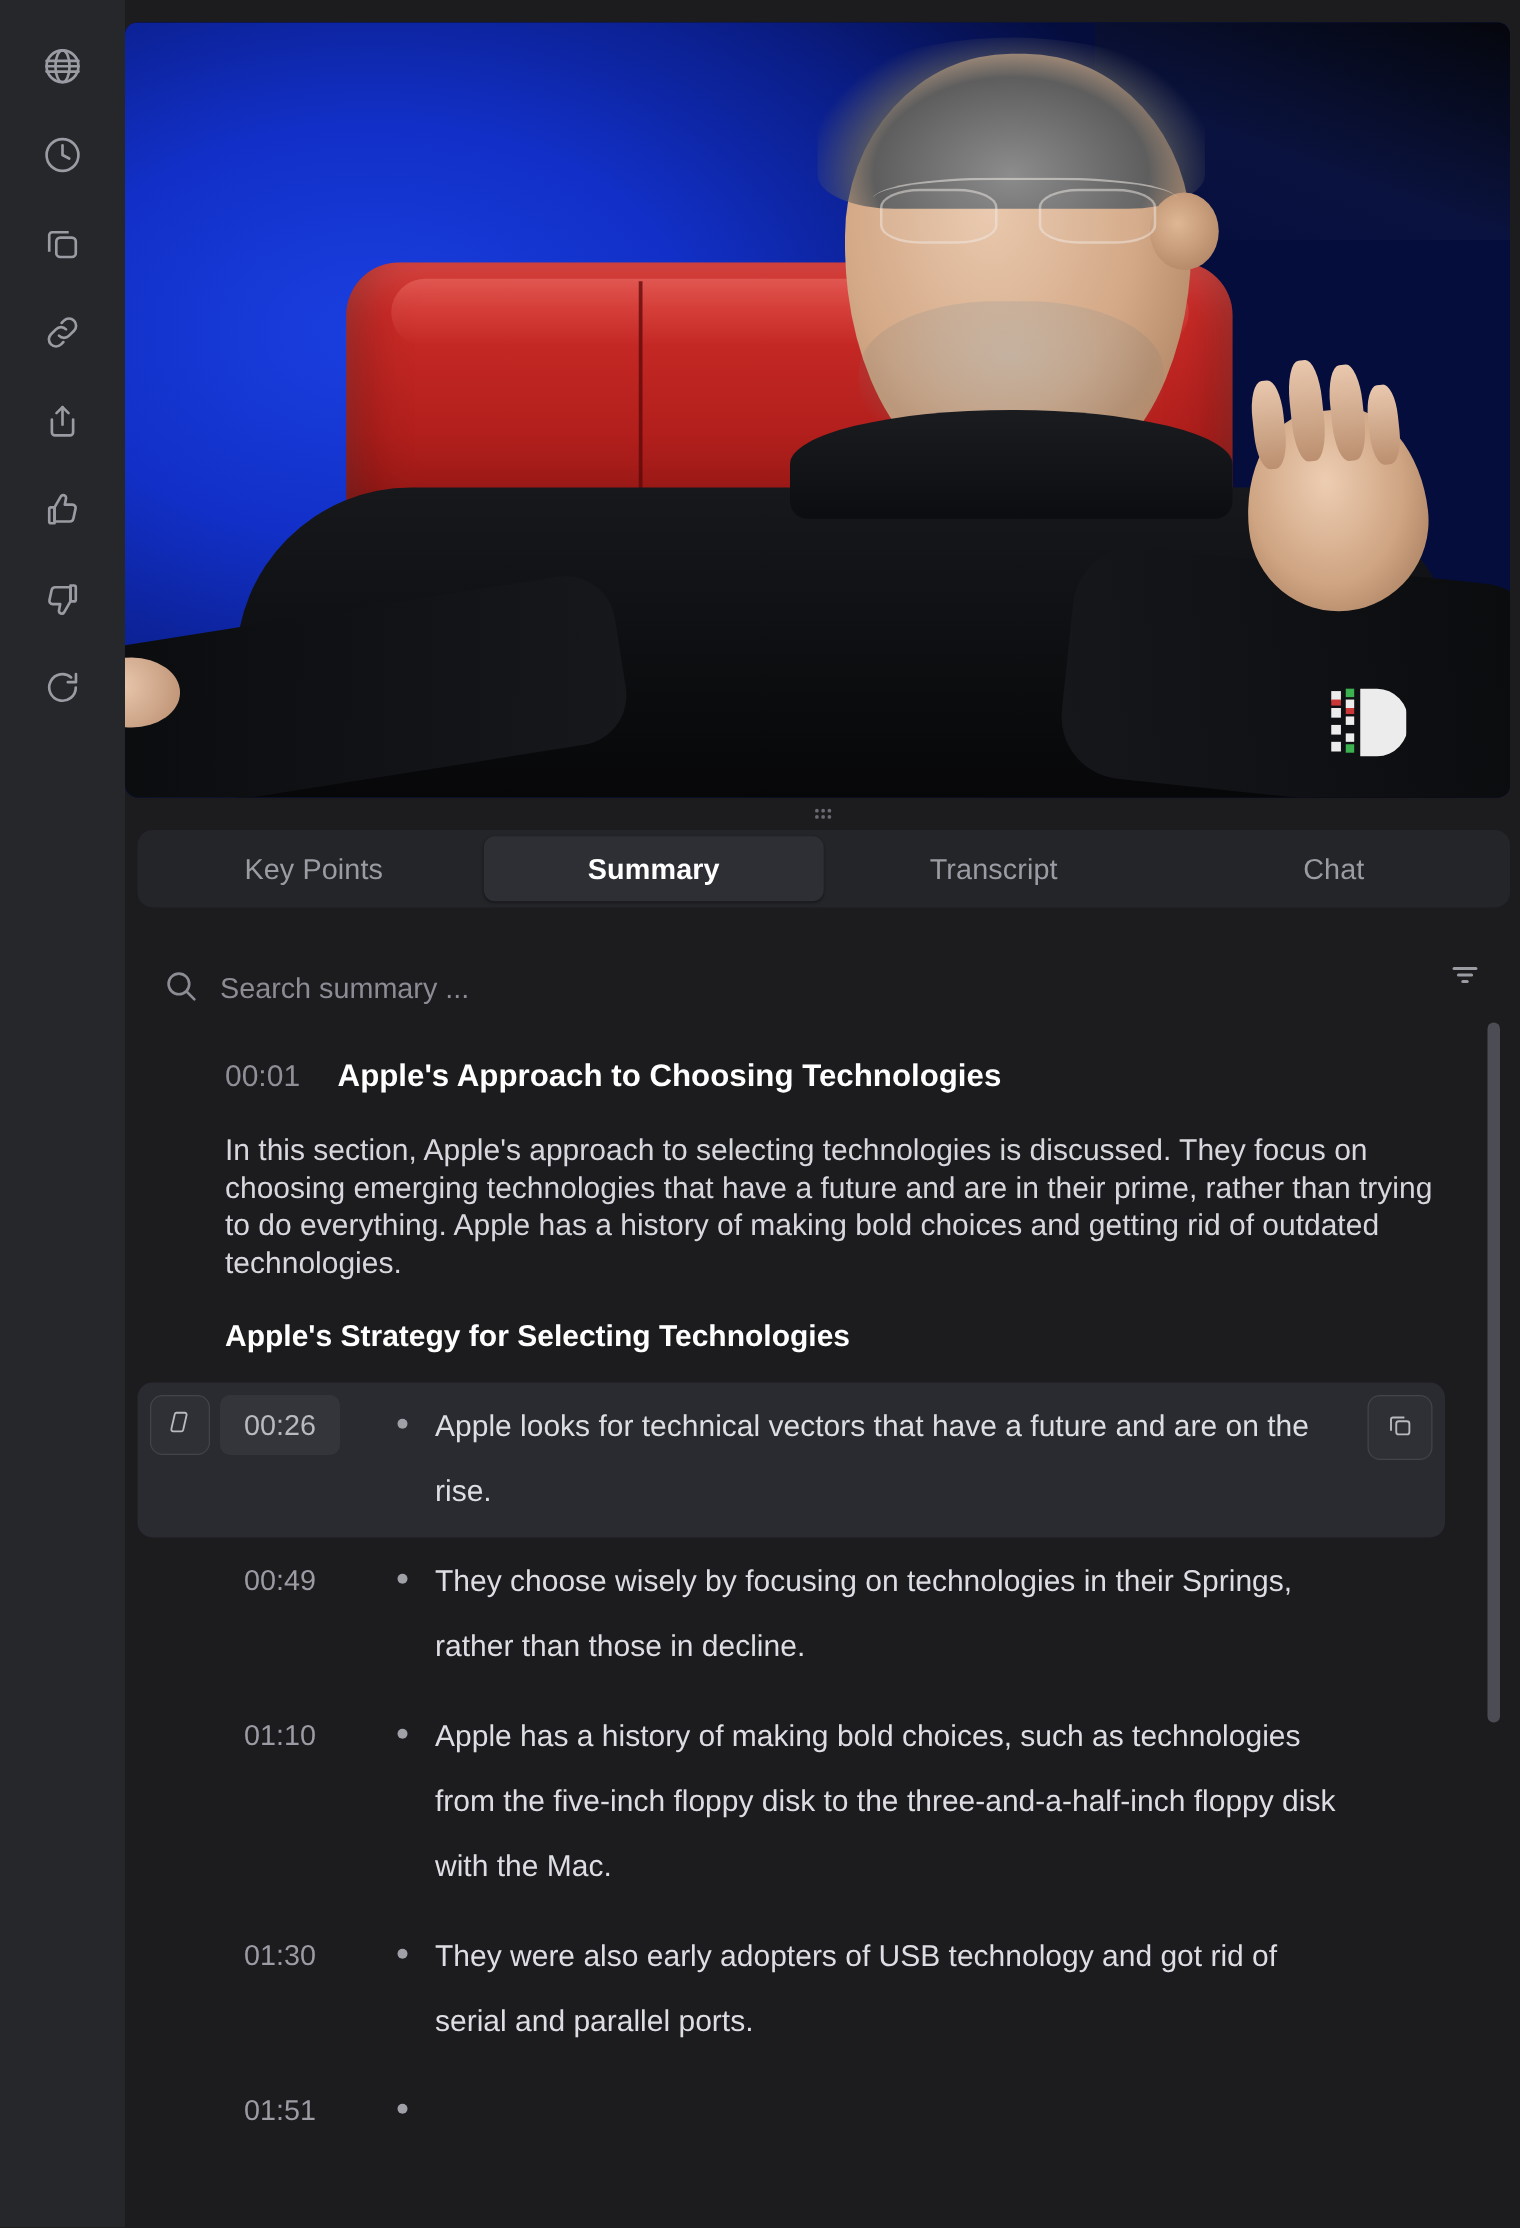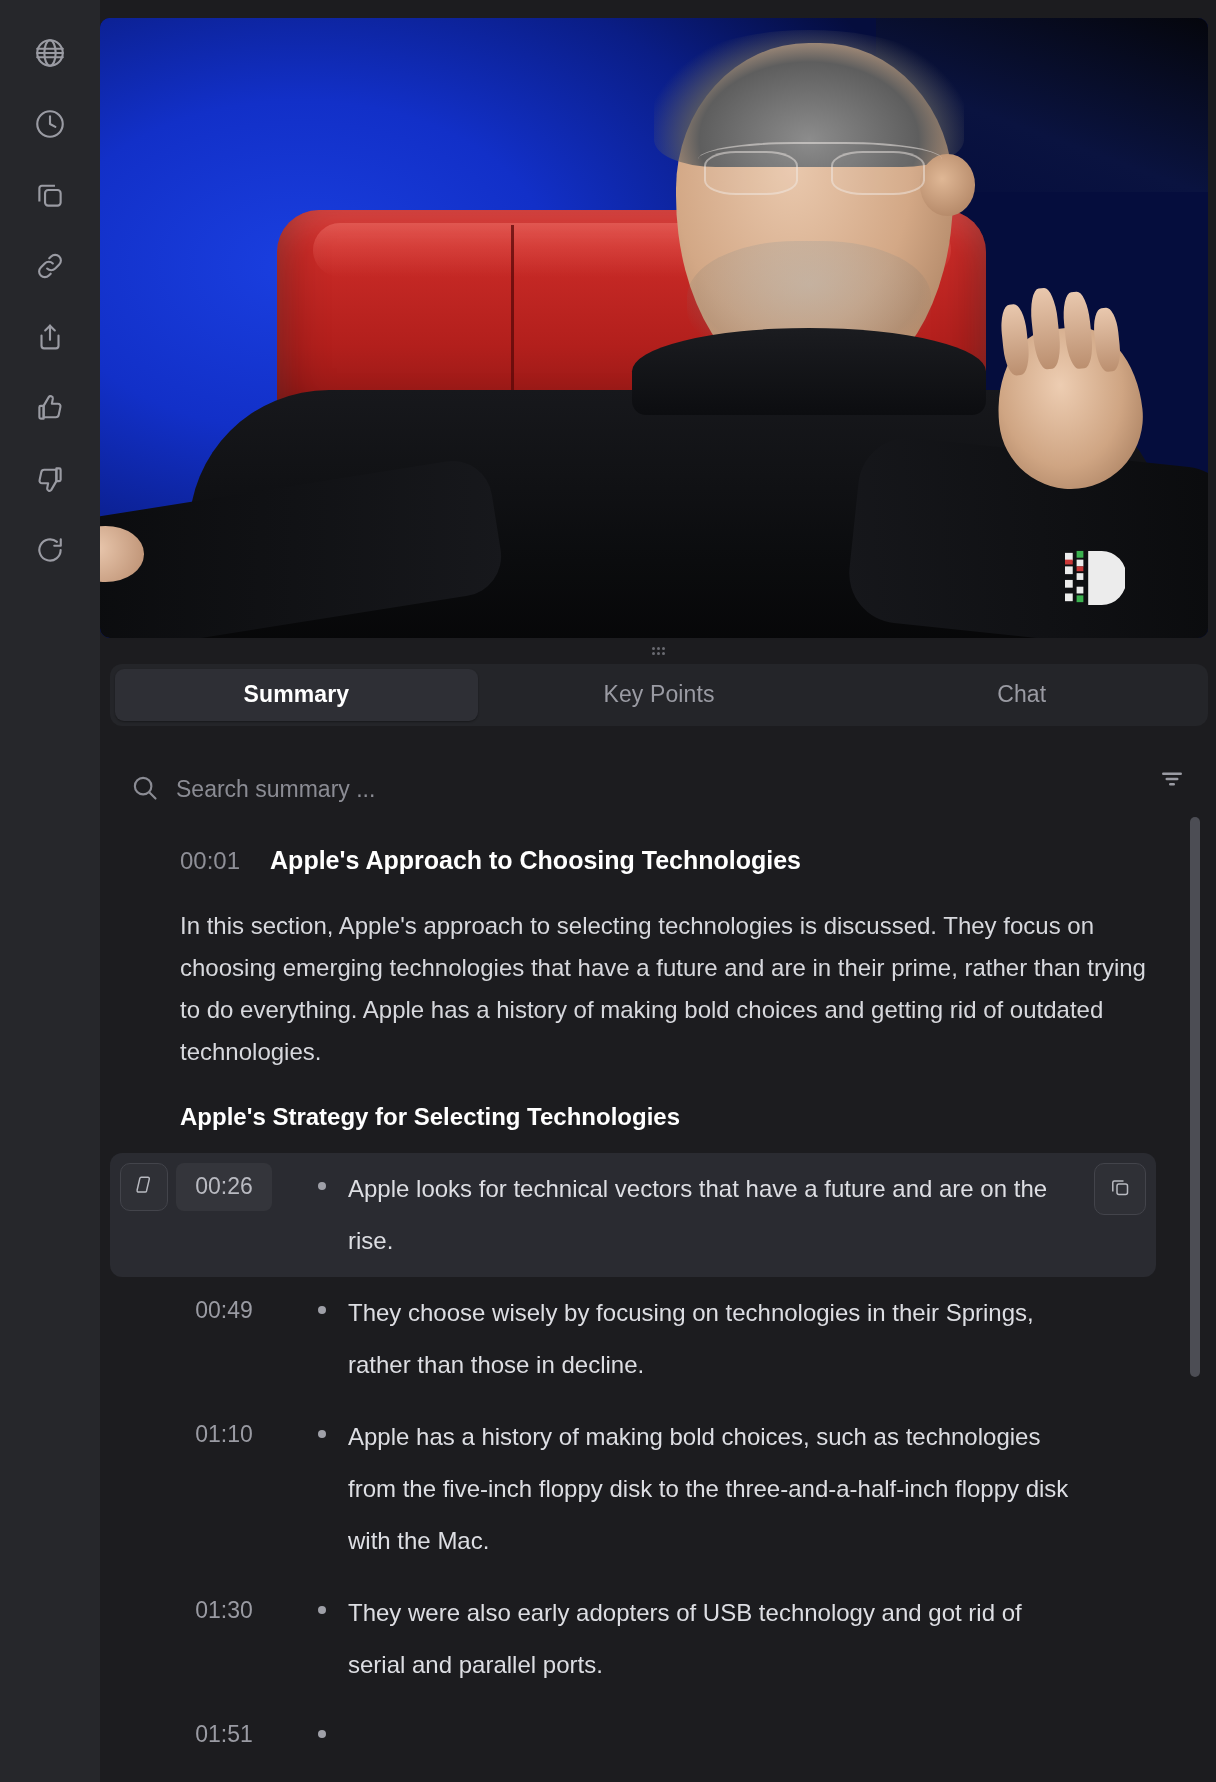--- a/index.html
+++ b/index.html
@@ -285,21 +285,21 @@
   }
   .sec-title {
     color: #ffffff;
     font-size: 25px;
     font-weight: 700;
     margin-top: 29px;
   }
   .sec-body {
     color: #d7d8dd;
     font-size: 24px;
-    line-height: 42px;
+    line-height: 30px;
     padding: 0 10px 0 70px;
     margin-bottom: 30px;
   }
   .sub-title {
     color: #ffffff;
     font-size: 24px;
     font-weight: 700;
     padding-left: 70px;
     margin-bottom: 22px;
   }
@@ -538,22 +538,23 @@
         <i></i>
           <i></i>
           <i></i>
           <i></i>
           <i></i>
           <i></i>
       </div>
     </div>
 
     <div class="tabs">
+      <div class="tab">Key Points</div>
       <div class="tab active">Summary</div>
-      <div class="tab">Key Points</div>
+      <div class="tab">Transcript</div>
       <div class="tab">Chat</div>
     </div>
 
     <div class="searchbar">
       <span class="search-icon">
         <svg width="30" height="30" viewBox="0 0 24 24" fill="none" stroke="#8b8c94" stroke-width="1.7" stroke-linecap="round">
           <circle cx="10.5" cy="10.5" r="6.6"></circle>
           <line x1="15.4" y1="15.4" x2="20.4" y2="20.4"></line>
         </svg>
       </span>

